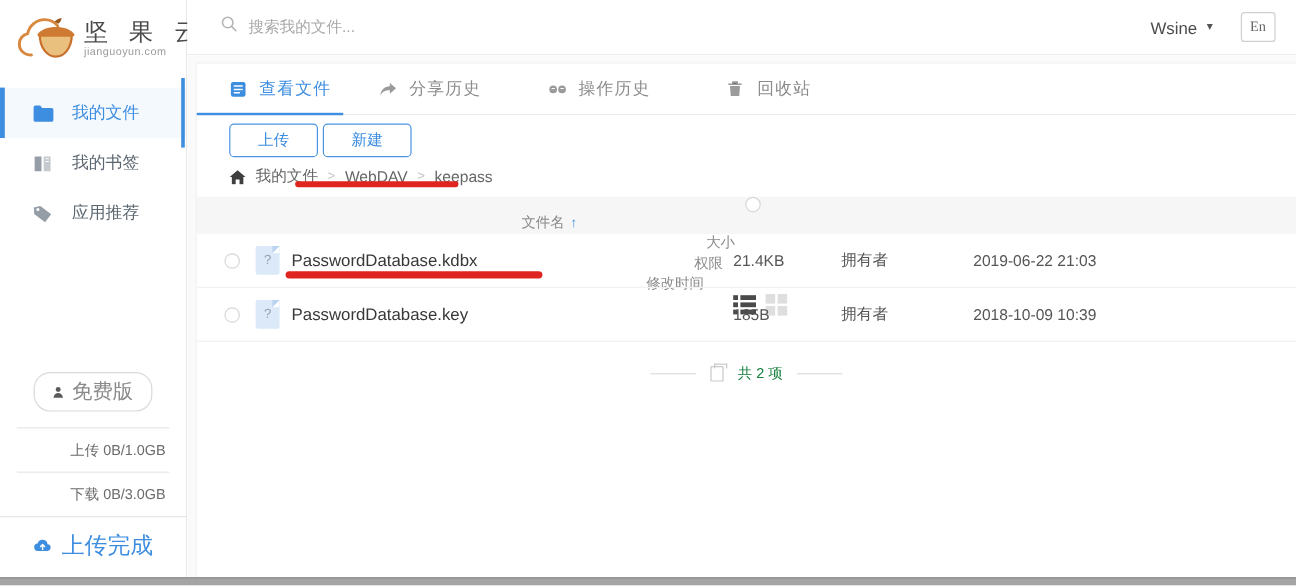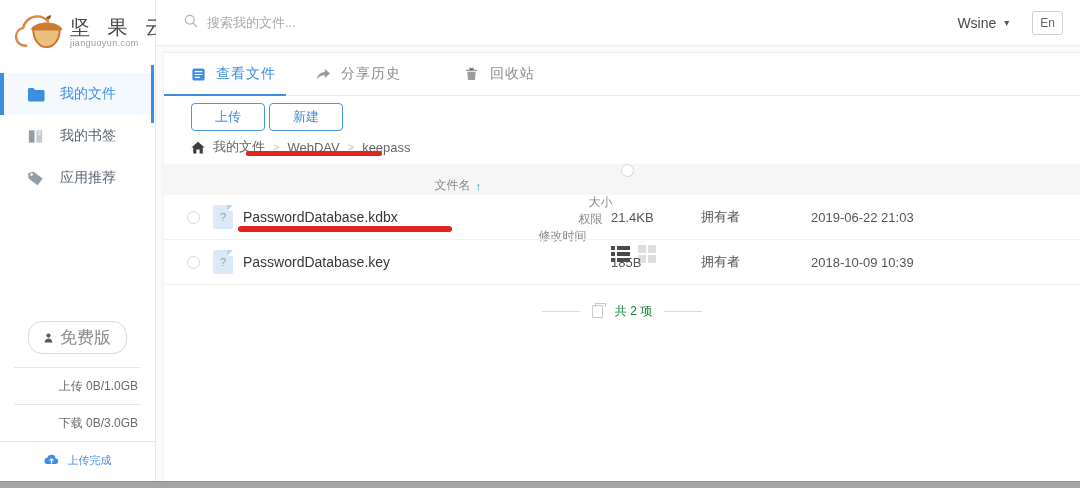--- a/index.html
+++ b/index.html
@@ -21,30 +21,30 @@
   .menu-item.active .mi-icon { color:#3d8de0; }
   .menu-item.active::before { content:""; position:absolute; left:0; top:0; bottom:0; width:4px; background:#3d8de0; }
   .menu-item.active::after  { content:""; position:absolute; right:1px; top:-8px; bottom:-8px; width:3px; background:#3d8de0; }
 
   .sidebar-bottom { position:absolute; left:0; right:0; bottom:0; }
   .plan-badge { margin:0 auto 13px; width:max-content; display:flex; align-items:center; gap:7px;
                 border:1px solid #d9d9d9; border-radius:14px; padding:4px 15px; font-size:17px; color:#8a8a8a; background:#fff; cursor:pointer; }
   .hr { height:1px; background:#e7e7e7; margin:0 14px; }
   .hr.full { margin:0; }
   .quota { text-align:right; padding:10px 17px 9px; font-size:12px; color:#6b6b6b; }
-  .upload-status { display:flex; justify-content:center; align-items:center; gap:9px; padding:11px 0 13px; font-size:11px; color:#3d8de0; }
+  .upload-status { display:flex; justify-content:center; align-items:center; gap:9px; padding:11px 0 13px; font-size:19px; color:#3d8de0; }
 
   
   .topbar { position:absolute; left:156px; top:0; width:924px; height:46px; background:#fff; border-bottom:1px solid #ededed; display:flex; align-items:center; }
   .search-box { display:flex; align-items:center; gap:9px; margin-left:28px; flex:1; }
   .search-box input { border:none; outline:none; font-size:13px; color:#8a8a8a; width:320px; background:transparent; font-family:inherit; }
   .search-box input::placeholder { color:#a9a9a9; }
   .user-menu { display:flex; align-items:center; gap:8px; font-size:14px; color:#4a4a4a; cursor:pointer; }
   .user-caret { font-size:10px; color:#555; }
-  .lang-btn { margin:0 17px 0 23px; border:1px solid #cfcfcf; border-radius:3px; background:#fff; padding:4px 7px; font-size:12px; color:#666; cursor:pointer; font-family:Liberation Sans, sans-serif; }
+  .lang-btn { margin:0 17px 0 23px; border:1px solid #cfcfcf; border-radius:3px; background:#fff; padding:4px 7px; font-size:12px; color:#666; cursor:pointer; font-family:Liberation Serif, serif; }
 
   
   .content { position:absolute; left:156px; top:46px; width:924px; height:435px; background:#fafafa; }
   .card { position:absolute; left:7px; top:6px; right:0; bottom:0; background:#fff; border-top:1px solid #f0f0f0; border-left:1px solid #f0f0f0; }
 
   .tabs { height:43px; border-bottom:1px solid #ebebeb; display:flex; align-items:center; }
   .tab { display:flex; align-items:center; gap:9px; height:100%; font-size:14px; letter-spacing:1px; color:#8c8c8c; cursor:pointer; position:relative; }
   .tab .tab-icon { width:16px; height:16px; display:flex; align-items:center; color:#9b9b9b; }
   .tab-1 { padding:0 10px 0 27px; }
   .tab-2 { margin-left:30px; }
@@ -201,20 +201,30 @@
         </span>
         <span>查看文件</span>
       </div>
       <div class="tab tab-2">
         <span class="tab-icon">
           <svg viewBox="0 0 16 14" width="15" height="13">
               <path d="M9.5 1.2 15 6 9.5 10.8V7.8C5 7.8 2.5 9.5 1 12.5c.3-5 3.5-8 8.5-8.3z" fill="currentColor"></path>
             </svg>
         </span>
         <span>分享历史</span>
+      </div>
+      <div class="tab tab-3">
+        <span class="tab-icon">
+          <svg viewBox="0 0 18 10" width="16" height="9">
+              <circle cx="4.5" cy="5" r="3.6" fill="currentColor"></circle>
+              <circle cx="12.8" cy="5" r="3.6" fill="currentColor"></circle>
+              <path d="M3 4.2h3M11.3 4.2h3" stroke="#fff" stroke-width="1"></path>
+            </svg>
+        </span>
+        <span>操作历史</span>
       </div>
       <div class="tab tab-4">
         <span class="tab-icon">
           <svg viewBox="0 0 14 15" width="13" height="14">
               <path d="M1 3.5h12M5 3V1.5h4V3" stroke="currentColor" stroke-width="1.4"></path>
               <path d="M2.5 5h9l-.7 9h-7.6z" fill="currentColor"></path>
             </svg>
         </span>
         <span>回收站</span>
       </div>

